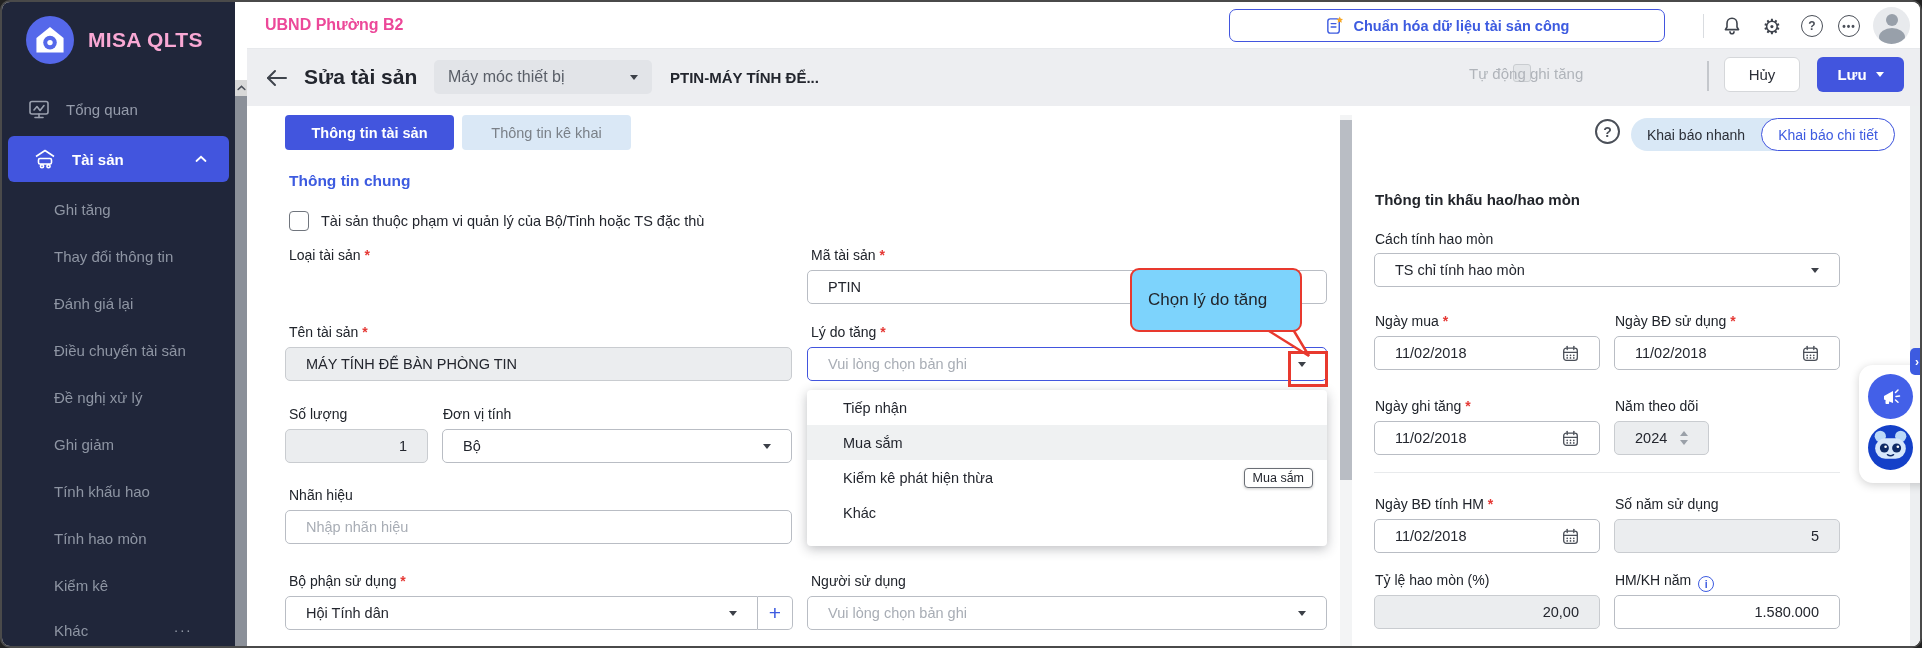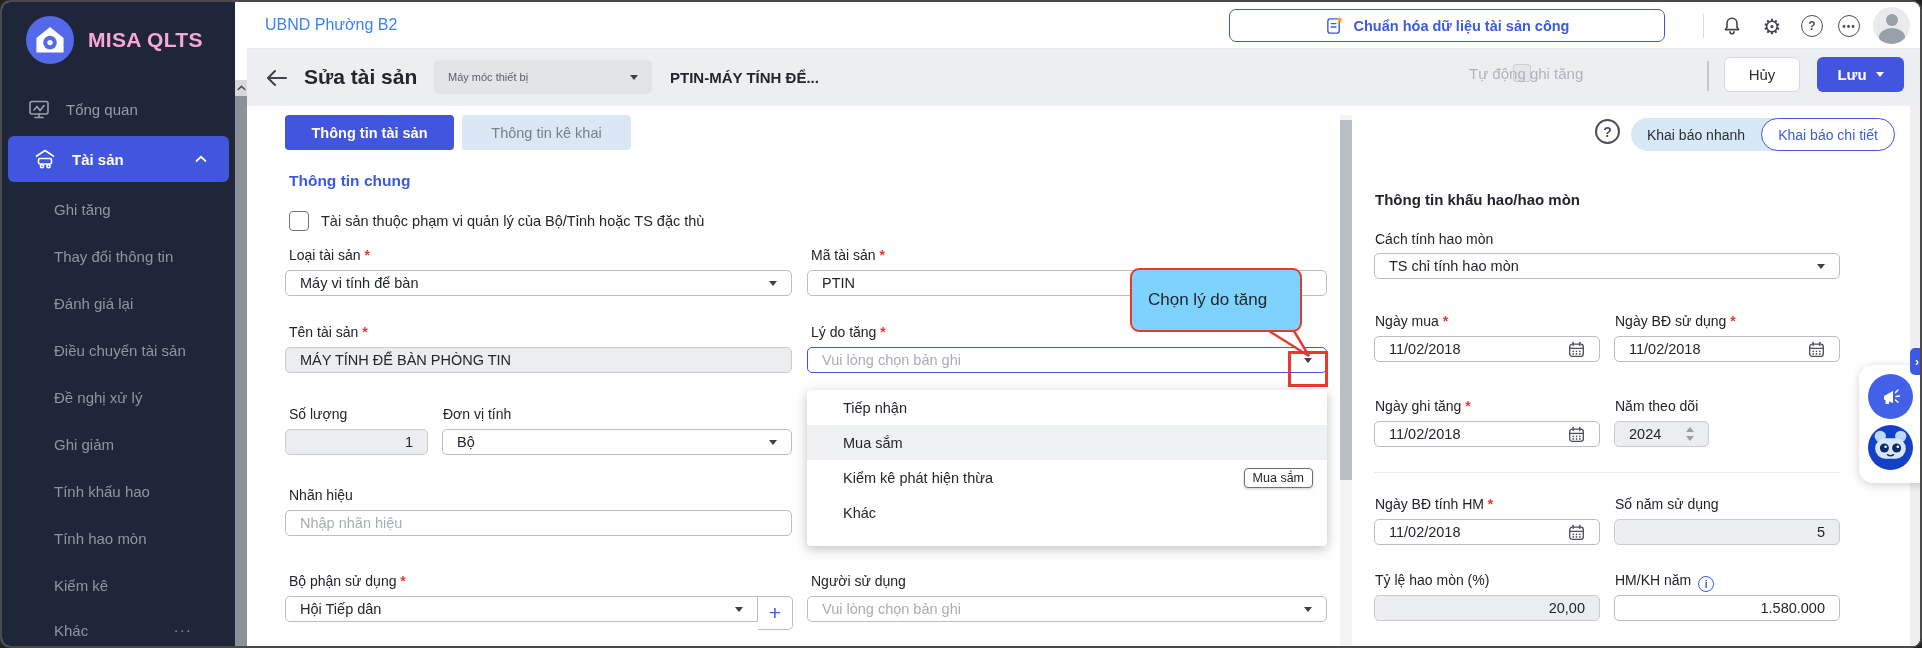--- a/index.html
+++ b/index.html
@@ -16,35 +16,35 @@
   .nav-item { position:absolute; left:0; width:233px; height:42px; display:flex; align-items:center; gap:16px; padding-left:26px; color:#959cab; font-size:15px; cursor:pointer; }
   .nav-item.active { left:6px; width:221px; background:#4255DE; border-radius:6px; color:#fff; font-weight:bold; height:46px; }
   .nav-item .chev { position:absolute; right:22px; top:19px; }
   .sub-item { position:absolute; left:52px; color:#8e95a3; font-size:15px; cursor:pointer; white-space:nowrap; }
   .sub-more { position:absolute; left:172px; color:#8e95a3; font-size:15px; letter-spacing:2px; cursor:pointer; }
   .side-scroll { position:absolute; left:233px; top:78px; width:12px; height:570px; background:#8b9099; }
   .side-scroll-arrow { position:absolute; left:233px; top:78px; width:12px; height:16px; background:#d8d8d8; display:flex; align-items:center; justify-content:center; }
 
   
   .topbar { position:absolute; left:245px; top:0; width:1677px; height:47px; background:#fff; border-bottom:1px solid #e7e9ec; }
-  .org { position:absolute; left:18px; top:14px; font-size:16px; font-weight:normal; color:#3b82f6; }
+  .org { position:absolute; left:18px; top:14px; font-size:16px; font-weight:bold; color:#ec4899; }
   .normalize-btn { position:absolute; left:982px; top:7px; width:436px; height:33px; border:1.5px solid #4255DE; border-radius:7px; background:#fff; display:flex; align-items:center; justify-content:center; gap:10px; color:#3D5BE0; font-size:14.5px; font-weight:bold; cursor:pointer; }
   .hdr-div { position:absolute; left:1456px; top:12px; width:1px; height:24px; background:#d9dce0; }
   .hdr-ic { position:absolute; top:12px; width:24px; height:24px; display:flex; align-items:center; justify-content:center; cursor:pointer; color:#3f444d; }
   .circ-ic { width:22px; height:22px; border:1.8px solid #4a4f58; border-radius:50%; display:flex; align-items:center; justify-content:center; font-size:12px; font-weight:bold; color:#4a4f58; }
   .gear-glyph { font-size:21px; line-height:1; }
   .avatar { position:absolute; left:1626px; top:5px; width:37px; height:37px; border-radius:50%; background:#e8eaed; overflow:hidden; cursor:pointer; }
   .avatar::before { content:""; position:absolute; left:12.5px; top:7px; width:12px; height:12px; border-radius:50%; background:#98a0aa; }
   .avatar::after { content:""; position:absolute; left:5.5px; top:21px; width:26px; height:18px; border-radius:50%; background:#98a0aa; }
 
   
   .toolbar { position:absolute; left:245px; top:47px; width:1677px; height:57px; background:#edeef1; }
   .back { position:absolute; left:17px; top:20px; width:24px; height:18px; cursor:pointer; }
   .tb-title { position:absolute; left:57px; top:16px; font-size:21px; font-weight:bold; color:#23262e; }
-  .tb-chip { position:absolute; left:187px; top:11px; width:218px; height:34px; background:#e2e4e8; border-radius:5px; display:flex; align-items:center; padding:0 14px; color:#595e67; font-size:11px; cursor:pointer; }
+  .tb-chip { position:absolute; left:187px; top:11px; width:218px; height:34px; background:#e2e4e8; border-radius:5px; display:flex; align-items:center; padding:0 14px; color:#595e67; font-size:16px; cursor:pointer; }
   .tb-chip .caret { margin-left:auto; }
   .tb-code { position:absolute; left:423px; top:20px; font-size:15px; font-weight:bold; color:#23262e; }
   .auto-check { position:absolute; left:1266px; top:15px; width:18px; height:18px; border:1.5px solid #c9ccd0; background:#e4e6e9; border-radius:3px; }
   .auto-label { position:absolute; left:1222px; top:16px; font-size:15px; color:#b0b4ba; }
   .tb-div { position:absolute; left:1460px; top:12px; width:2px; height:30px; background:#c4c7cc; }
   .btn-cancel { position:absolute; left:1477px; top:8px; width:76px; height:35px; background:#fff; border:1px solid #d5d7da; border-radius:6px; font-size:15px; color:#2b2f38; display:flex; align-items:center; justify-content:center; cursor:pointer; }
   .btn-save { position:absolute; left:1570px; top:8px; width:87px; height:35px; background:#4255DE; border:none; border-radius:6px; font-size:15px; font-weight:bold; color:#fff; display:flex; align-items:center; justify-content:center; gap:9px; cursor:pointer; }
 
   
   .content { position:absolute; left:245px; top:104px; width:1677px; height:544px; background:#fff; }
@@ -54,21 +54,21 @@
   .mode-wrap { position:absolute; left:1384px; top:12px; width:264px; height:33px; background:#d9e8f6; border-radius:17px; display:flex; cursor:pointer; }
   .mode-quick { flex:1; display:flex; align-items:center; justify-content:center; font-size:14px; color:#2b2f38; }
   .mode-detail { width:134px; height:33px; background:#fff; border:1.5px solid #4255DE; border-radius:17px; display:flex; align-items:center; justify-content:center; font-size:14px; color:#3D5BE0; }
 
   .section-title { position:absolute; left:42px; top:66px; font-size:15.5px; font-weight:bold; color:#3D5BE0; }
   .scope-box { position:absolute; left:42px; top:105px; width:20px; height:20px; border:1.8px solid #70757d; border-radius:4px; background:#fff; cursor:pointer; }
   .scope-lbl { position:absolute; left:74px; top:107px; font-size:14.5px; color:#23262e; }
 
   .lbl { position:absolute; font-size:14px; color:#20242b; white-space:nowrap; }
   .req::after { content:" *"; color:#e53935; font-weight:bold; }
-  .inp { position:absolute; height:26px; background:#fff; border:1px solid #b9bdc4; border-radius:5px; display:flex; align-items:center; padding:0 14px; font-size:14.5px; color:#23262e; cursor:pointer; }
+  .inp { position:absolute; height:34px; background:#fff; border:1px solid #b9bdc4; border-radius:5px; display:flex; align-items:center; padding:0 20px; font-size:14.5px; color:#23262e; cursor:pointer; }
   .inp.dis { background:#ebedef; border-color:#c9ccd0; cursor:default; }
   .inp .caret { margin-left:auto; }
   .inp .ph { color:#a8adb5; }
   .inp.num { justify-content:flex-end; }
   .caret { width:0; height:0; border-left:4.5px solid transparent; border-right:4.5px solid transparent; border-top:5.5px solid #3c4048; }
   .caret.white { border-top-color:#fff; }
 
   .plus-seg { position:absolute; width:35px; height:34px; border:1px solid #b9bdc4; border-left:none; border-radius:0 5px 5px 0; display:flex; align-items:center; justify-content:center; color:#3D5BE0; font-size:21px; cursor:pointer; background:#fff; }
 
   
@@ -241,24 +241,20 @@
     <div class="mode-wrap">
       <div class="mode-quick">Khai báo nhanh</div>
       <div class="mode-detail">Khai báo chi tiết</div>
     </div>
 
     <div class="section-title">Thông tin chung</div>
     <div class="scope-box"></div>
     <div class="scope-lbl">Tài sản thuộc phạm vi quản lý của Bộ/Tỉnh hoặc TS đặc thù</div>
 
     <div class="lbl req" style="left:42px;top:141px">Loại tài sản</div>
-    <div class="inp" style="left:38px;top:164px;width:507px">
-      <span>Máy vi tính để bàn</span>
-      <span class="caret"></span>
-    </div>
     <div class="lbl req" style="left:564px;top:141px">Mã tài sản</div>
     <div class="inp" style="left:560px;top:164px;width:520px">
       <span>PTIN</span>
     </div>
 
     <div class="lbl req" style="left:42px;top:218px">Tên tài sản</div>
     <div class="inp dis" style="left:38px;top:241px;width:507px">
       <span>MÁY TÍNH ĐỂ BÀN PHÒNG TIN</span>
     </div>
     <div class="lbl req" style="left:564px;top:218px">Lý do tăng</div>
@@ -277,21 +273,21 @@
       <span class="caret"></span>
     </div>
 
     <div class="lbl" style="left:42px;top:381px">Nhãn hiệu</div>
     <div class="inp" style="left:38px;top:404px;width:507px">
       <span class="ph">Nhập nhãn hiệu</span>
     </div>
 
     <div class="lbl req" style="left:42px;top:467px">Bộ phận sử dụng</div>
     <div class="inp" style="left:38px;top:490px;width:473px;border-radius:5px 0 0 5px">
-      <span>Hội Tiếp dân</span>
+      <span>Hội Tính dân</span>
       <span class="caret"></span>
     </div>
     <div class="plus-seg" style="left:511px;top:490px">+</div>
     <div class="lbl" style="left:564px;top:467px">Người sử dụng</div>
     <div class="inp" style="left:560px;top:490px;width:520px">
       <span class="ph">Vui lòng chọn bản ghi</span>
       <span class="caret"></span>
     </div>
 
     <div class="dropdown">

